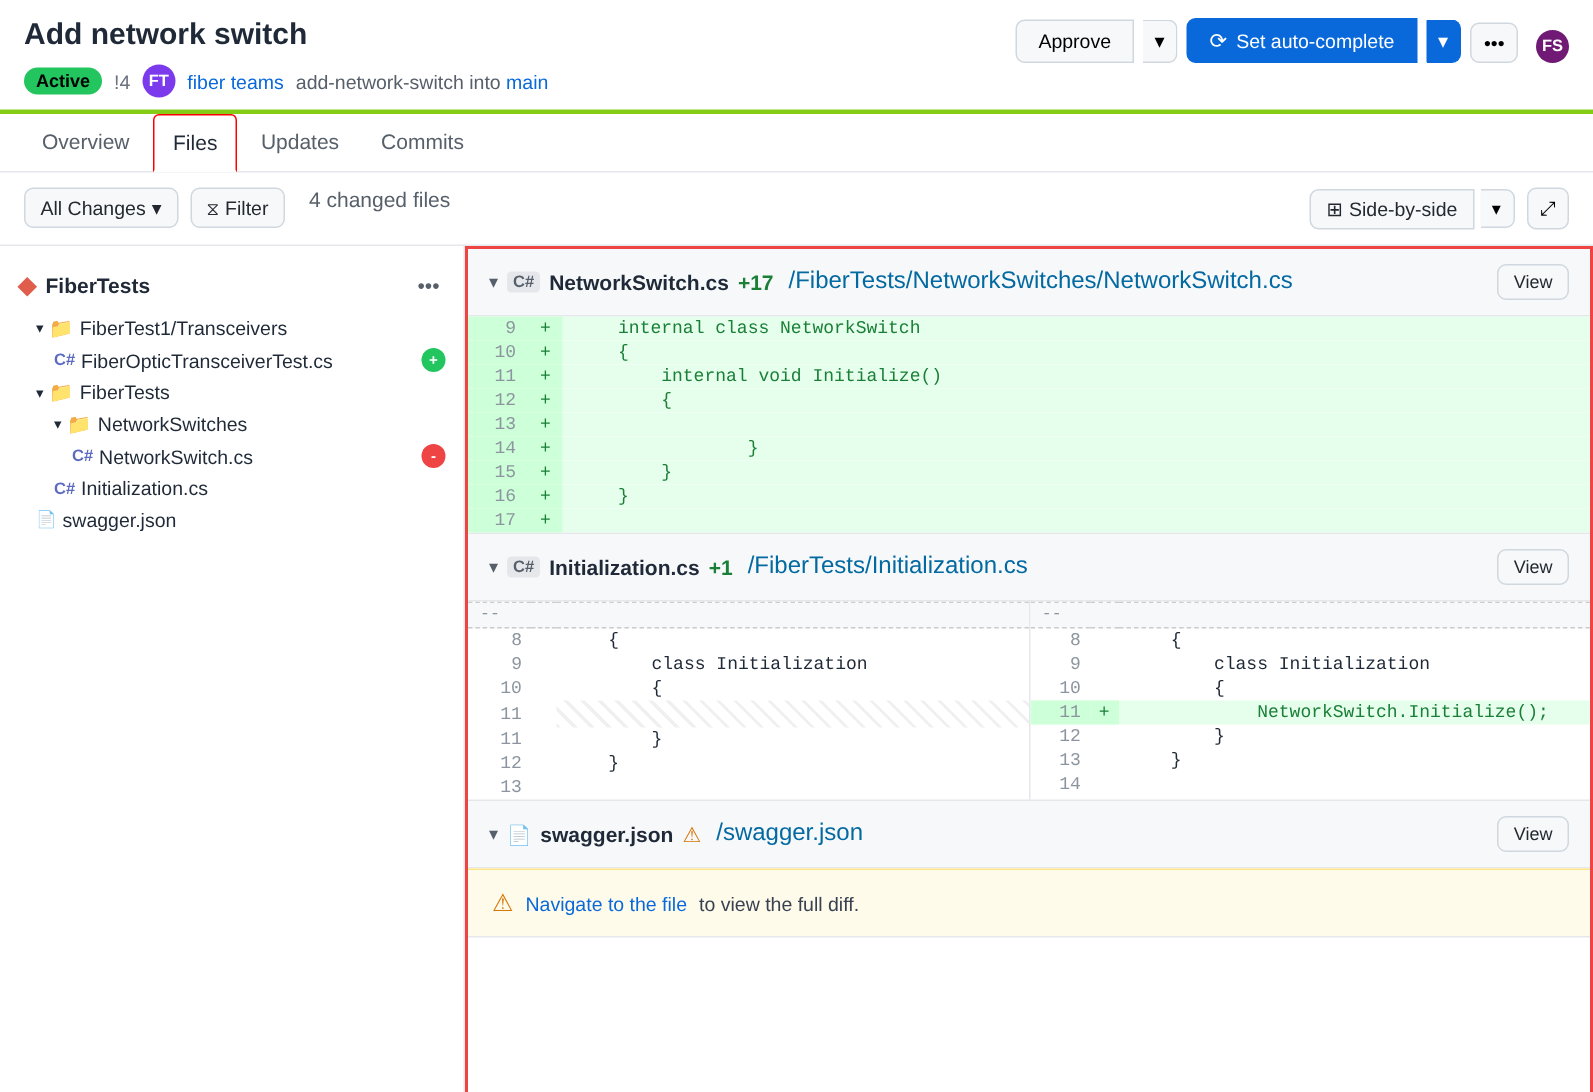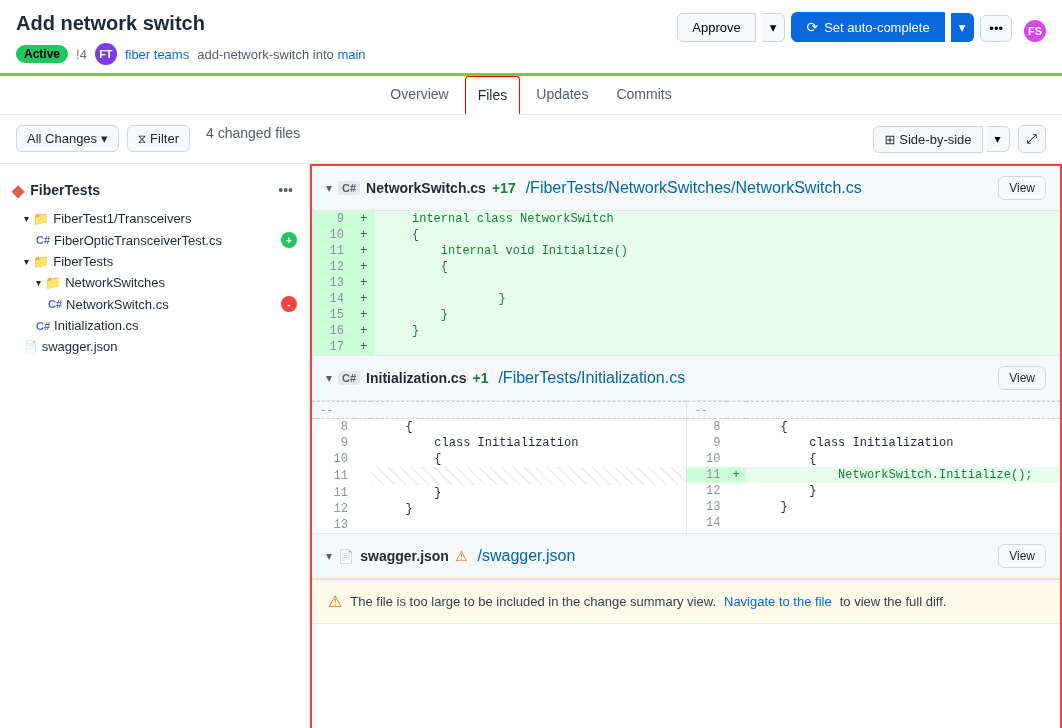--- a/index.html
+++ b/index.html
@@ -8,21 +8,21 @@
     
     .header { padding: 12px 16px 8px; border-bottom: 3px solid #84cc16; }
     .header-title { font-size: 20px; font-weight: 600; color: #1f2937; margin-bottom: 8px; }
     .header-meta { display: flex; align-items: center; gap: 8px; font-size: 13px; }
     .badge-active { background: #22c55e; color: #000000; padding: 2px 8px; border-radius: 12px; font-size: 12px; font-weight: 600; }
     .badge-commits { color: #6b7280; font-size: 13px; }
     .avatar { width: 22px; height: 22px; border-radius: 50%; background: #7c3aed; color: #fff; display: inline-flex; align-items: center; justify-content: center; font-size: 11px; font-weight: 600; }
     .link-blue { color: #0969da; text-decoration: none; }
 
     
-    .nav-tabs { display: flex; align-items: center; gap: 4px; padding: 0 16px; border-bottom: 1px solid #e5e7eb; justify-content: center; }
+    .nav-tabs { display: flex; align-items: center; gap: 4px; padding: 0 16px; border-bottom: 1px solid #e5e7eb; }
     .tab { padding: 10px 12px; font-size: 14px; color: #57606a; cursor: pointer; border-bottom: 2px solid transparent; text-decoration: none; }
 
     
     .toolbar { display: flex; align-items: flex-start; gap: 8px; padding: 10px 16px; border-bottom: 1px solid #e5e7eb; }
     .btn-outline { display: flex; align-items: center; gap: 4px; padding: 5px 10px; border: 1px solid #d0d7de; border-radius: 6px; background: #f6f8fa; font-size: 13px; cursor: pointer; color: #24292f; }
     .changed-files-label { font-size: 14px; color: #57606a; margin-left: 8px; }
     .toolbar-right { margin-left: auto; display: flex; align-items: center; gap: 4px; }
     .btn-view-mode { display: flex; align-items: center; gap: 4px; padding: 5px 10px; border: 1px solid #d0d7de; border-radius: 6px 0 0 6px; background: #f6f8fa; font-size: 13px; cursor: pointer; color: #24292f; }
     .btn-caret { padding: 5px 8px; border: 1px solid #d0d7de; border-left: none; border-radius: 0 6px 6px 0; background: #f6f8fa; cursor: pointer; font-size: 12px; }
     .btn-expand { padding: 5px 8px; border: 1px solid #d0d7de; border-radius: 6px; background: #f6f8fa; cursor: pointer; font-size: 13px; margin-left: 4px; }
@@ -120,21 +120,21 @@
 
   <div class="header-actions">
     <button class="btn-approve">Approve</button>
     <button class="btn-approve-caret">▾</button>
     <button class="btn-autocomplete">
       <span style="font-size:14px;">⟳</span>
       <span>Set auto-complete</span>
     </button>
     <button class="btn-autocomplete-caret">▾</button>
     <button class="btn-more">•••</button>
-    <span class="avatar" style="background:#d946ef; margin-left:6px;">FS</span>
+    <span class="avatar" style="background:#701a75; margin-left:6px;">FS</span>
   </div>
 
   <div class="nav-tabs">
     <a class="tab" href="#">Overview</a>
     <a class="tab" style="border:1.5px solid #f00; border-bottom:2px solid #fff; border-radius:4px 4px 0 0; color:#1f2937; font-weight:500; margin-bottom:-1px;" href="#">Files</a>
     <a class="tab" href="#">Updates</a>
     <a class="tab" href="#">Commits</a>
   </div>
 
   <div class="toolbar">
@@ -381,21 +381,20 @@
             <span class="chevron-icon">▾</span>
             <span class="file-icon">📄</span>
             <span class="file-name">swagger.json</span>
             <span class="warn-triangle">⚠</span>
             <span class="file-path">/swagger.json</span>
           </div>
           <button class="btn-view">View</button>
         </div>
         <div class="warning-banner">
           <span class="warning-icon">⚠</span>
-          <span>The file is too large to be included in the change summary view. </span>
           <a class="link-blue" href="#">Navigate to the file</a>
           <span> to view the full diff.</span>
         </div>
       </div>
 
     </div>
   </div>
 
 </div>
 

